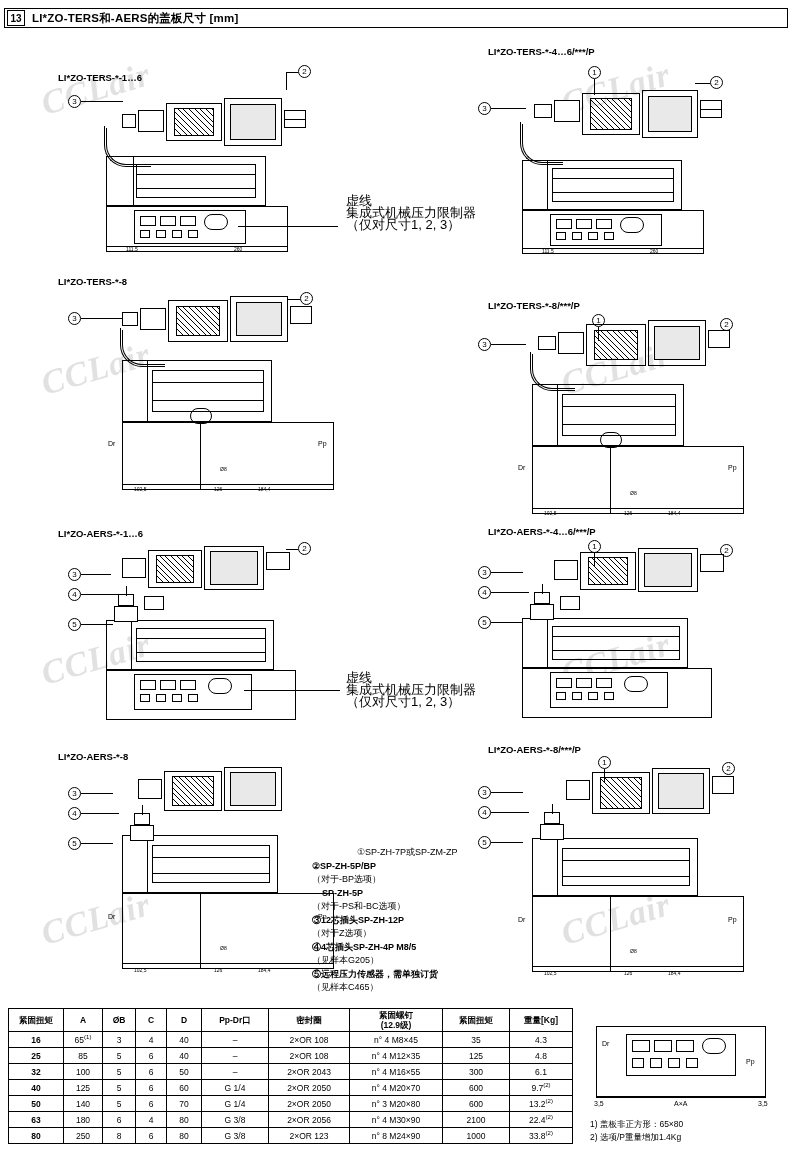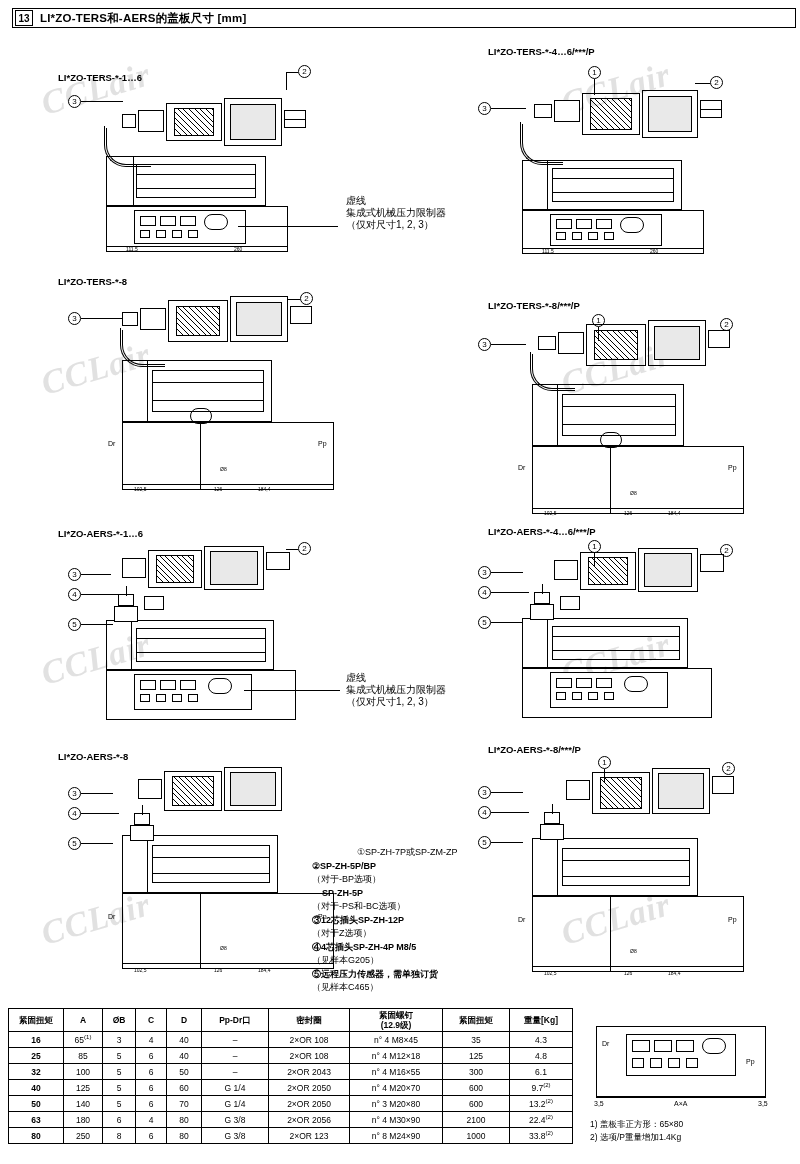--- a/index.html
+++ b/index.html
@@ -1,20 +1,20 @@
 <!DOCTYPE html>
 <html><head>
 <meta charset="utf-8">
 <style>
   html,body{margin:0;padding:0;background:#fff;}
   body{width:800px;height:1164px;font-family:"Liberation Sans",sans-serif;color:#000;position:relative;overflow:hidden;}
   .page{position:relative;width:800px;height:1164px;}
 
   
-  .hdr{position:absolute;left:12px;top:8px;width:784px;height:20px;border:1.5px solid #000;box-sizing:border-box;display:flex;align-items:center;}
+  .hdr{position:absolute;left:4px;top:8px;width:784px;height:20px;border:1.5px solid #000;box-sizing:border-box;display:flex;align-items:center;}
   .hdr .num{width:18px;height:16px;margin-left:2px;border:1px solid #000;display:flex;align-items:center;justify-content:center;font-size:10px;font-weight:bold;box-sizing:border-box;}
   .hdr .ttl{margin-left:7px;font-size:11.5px;font-weight:bold;letter-spacing:.2px;}
 
   
   .fig{position:absolute;}
   .figlabel{font-size:9.5px;font-weight:bold;white-space:nowrap;}
 
   
   .ln{position:absolute;background:#000;}
   .hl{height:1px;}
@@ -22,21 +22,21 @@
   .box{position:absolute;border:1px solid #000;box-sizing:border-box;}
   .boxf{position:absolute;border:1px solid #000;background:#fff;box-sizing:border-box;}
   .hatch{position:absolute;border:1px solid #000;box-sizing:border-box;
     background:repeating-linear-gradient(45deg,#000 0 0.6px,transparent 0.6px 4px);}
   .grey{position:absolute;border:1px solid #000;background:#e9e9e9;box-sizing:border-box;}
 
   .cnum{position:absolute;width:13px;height:13px;border:1px solid #000;border-radius:50%;
     font-size:8px;line-height:11px;text-align:center;background:#fff;box-sizing:border-box;}
 
   .dim{position:absolute;font-size:5px;color:#000;white-space:nowrap;}
-  .note{position:absolute;font-size:10px;line-height:12px;white-space:nowrap;}
+  .note{position:absolute;font-size:13px;line-height:12px;white-space:nowrap;}
 
   
   .wm{position:absolute;font-family:"Liberation Serif",serif;font-style:italic;font-weight:bold;
       color:#c9c9c9;opacity:.55;font-size:34px;letter-spacing:1px;transform:rotate(-16deg);user-select:none;}
 
   
   table.spec{position:absolute;left:8px;top:1008px;border-collapse:collapse;font-size:8.5px;}
   table.spec td,table.spec th{border:1px solid #000;text-align:center;padding:0;height:15px;font-weight:normal;}
   table.spec th{font-weight:bold;font-size:8.5px;height:22px;line-height:10px;}
   table.spec td.sz{font-weight:bold;}
@@ -442,21 +442,21 @@
           <td>4.3</td>
         </tr>
         <tr>
           <td class="sz">25</td>
           <td>85</td>
           <td>5</td>
           <td>6</td>
           <td>40</td>
           <td>–</td>
           <td>2×OR 108</td>
-          <td>n° 4 M12×18</td>
+          <td>n° 4 M12×35</td>
           <td>125</td>
           <td>4.8</td>
         </tr>
         <tr>
           <td class="sz">32</td>
           <td>100</td>
           <td>5</td>
           <td>6</td>
           <td>50</td>
           <td>–</td>

